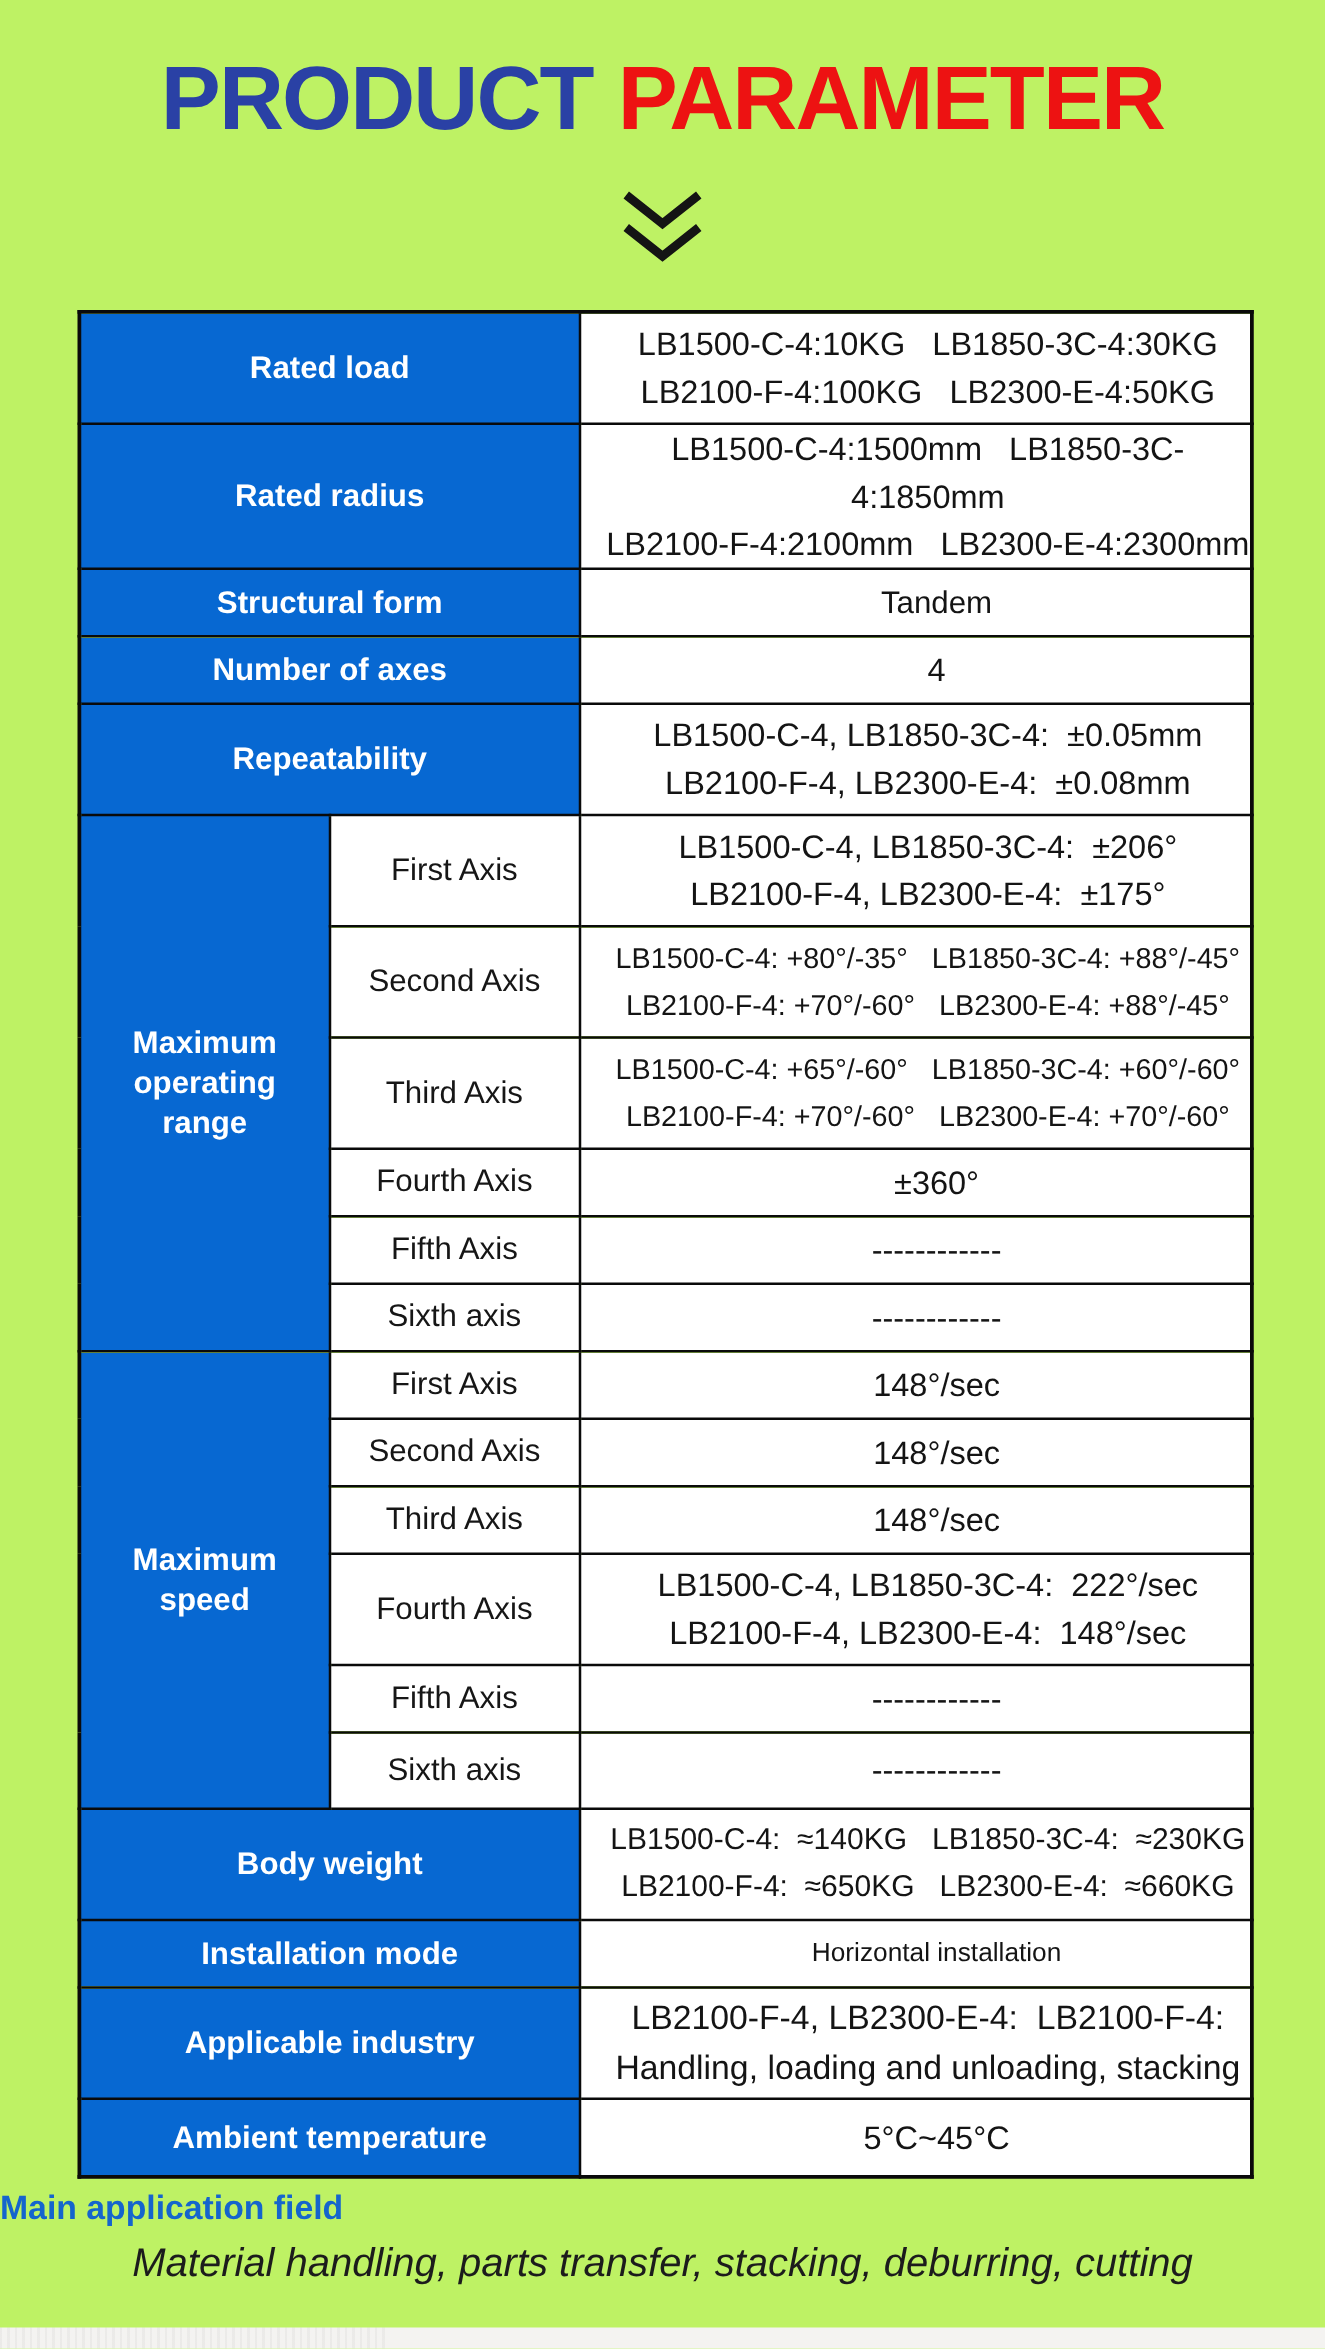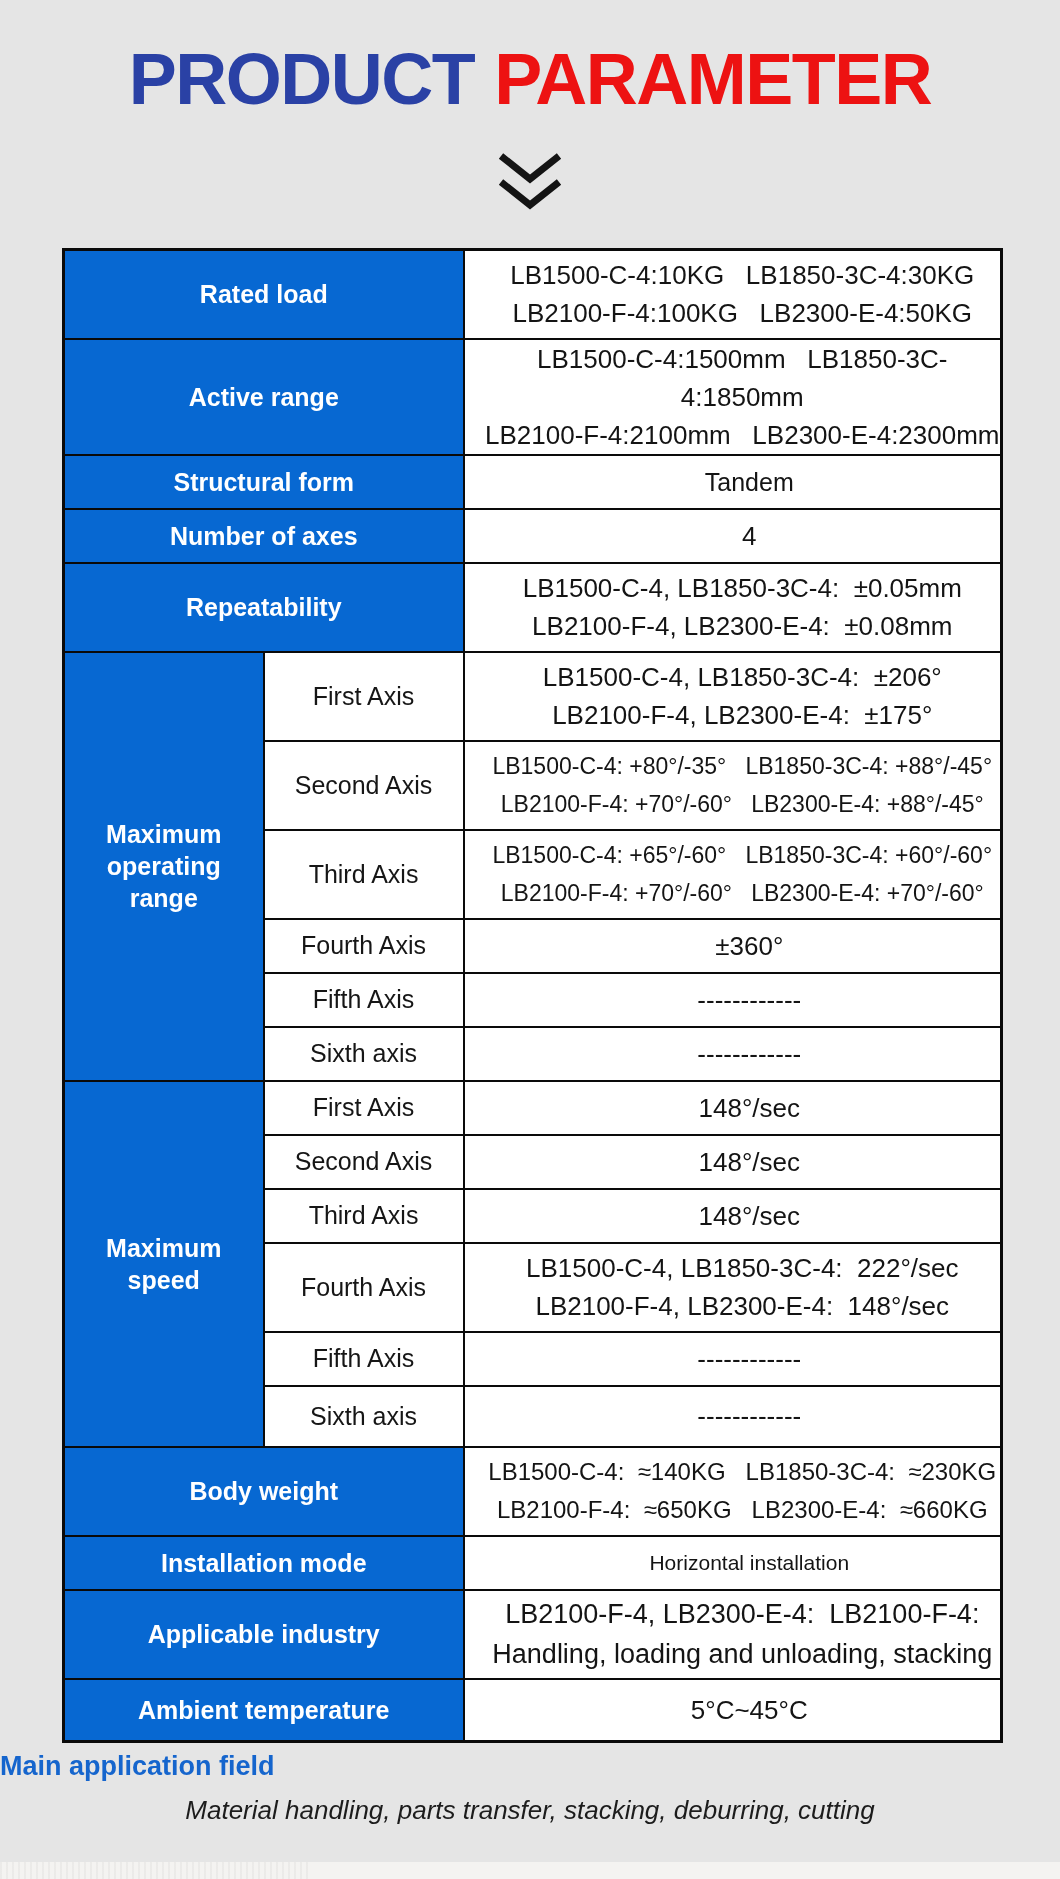--- a/index.html
+++ b/index.html
@@ -1,17 +1,17 @@
 <!DOCTYPE html>
 <html><head>
 <meta charset="utf-8">
 <style>
   html,body{margin:0;padding:0;background:#ffffff;}
   .canvas{
-    position:relative;width:1060px;height:1879px;background:#e5e5e5;overflow:hidden;
+    position:relative;width:1060px;height:1879px;background:#bef264;overflow:hidden;
     font-family:"Liberation Sans","DejaVu Sans",sans-serif;color:#111;
   }
   
   .title{
     position:absolute;top:40px;left:0;width:1060px;text-align:center;
     font-size:72px;font-weight:bold;letter-spacing:-1.5px;line-height:1.1;white-space:nowrap;
   }
   .title .t-blue{color:#2a41a5;margin-right:20px;}
   .title .t-red{color:#ed1212;}
   
@@ -35,21 +35,21 @@
   tr.h1{height:54px;}
   tr.h-six{height:61px;}
   tr.h-amb{height:63px;}
   
   .app-title{
     position:absolute;top:1749px;left:0;width:1060px;text-align:left;
     font-size:27px;font-weight:bold;color:#1565cd;line-height:34px;
   }
   .app-sub{
     position:absolute;top:1793px;left:0;width:1060px;text-align:center;
-    font-size:26px;font-style:italic;color:#1c1c1c;line-height:34px;
+    font-size:32px;font-style:italic;color:#1c1c1c;line-height:34px;
   }
   .next-band{
     position:absolute;left:0;top:1862px;width:1060px;height:17px;
     background:#f4f3f1;
   }
   .next-band .stripes{
     position:absolute;left:0;top:0;width:310px;height:17px;
     background:repeating-linear-gradient(90deg,rgba(0,0,0,0.035) 0 2px,rgba(0,0,0,0) 2px 6px);
   }
 </style>
@@ -82,21 +82,21 @@
         <td class="blue" colspan="2">
               <div class="lbl">Rated load</div>
             </td>
         <td class="val">
           <div class="v">LB1500-C-4:10KG   LB1850-3C-4:30KG</div>
           <div class="v">LB2100-F-4:100KG   LB2300-E-4:50KG</div>
         </td>
       </tr>
       <tr class="h2">
         <td class="blue" colspan="2">
-              <div class="lbl">Active range</div>
+              <div class="lbl">Rated radius</div>
             </td>
         <td class="val">
           <div class="v">LB1500-C-4:1500mm   LB1850-3C-4:1850mm</div>
           <div class="v">LB2100-F-4:2100mm   LB2300-E-4:2300mm</div>
         </td>
       </tr>
       <tr class="h1">
         <td class="blue" colspan="2">
               <div class="lbl">Structural form</div>
             </td>

